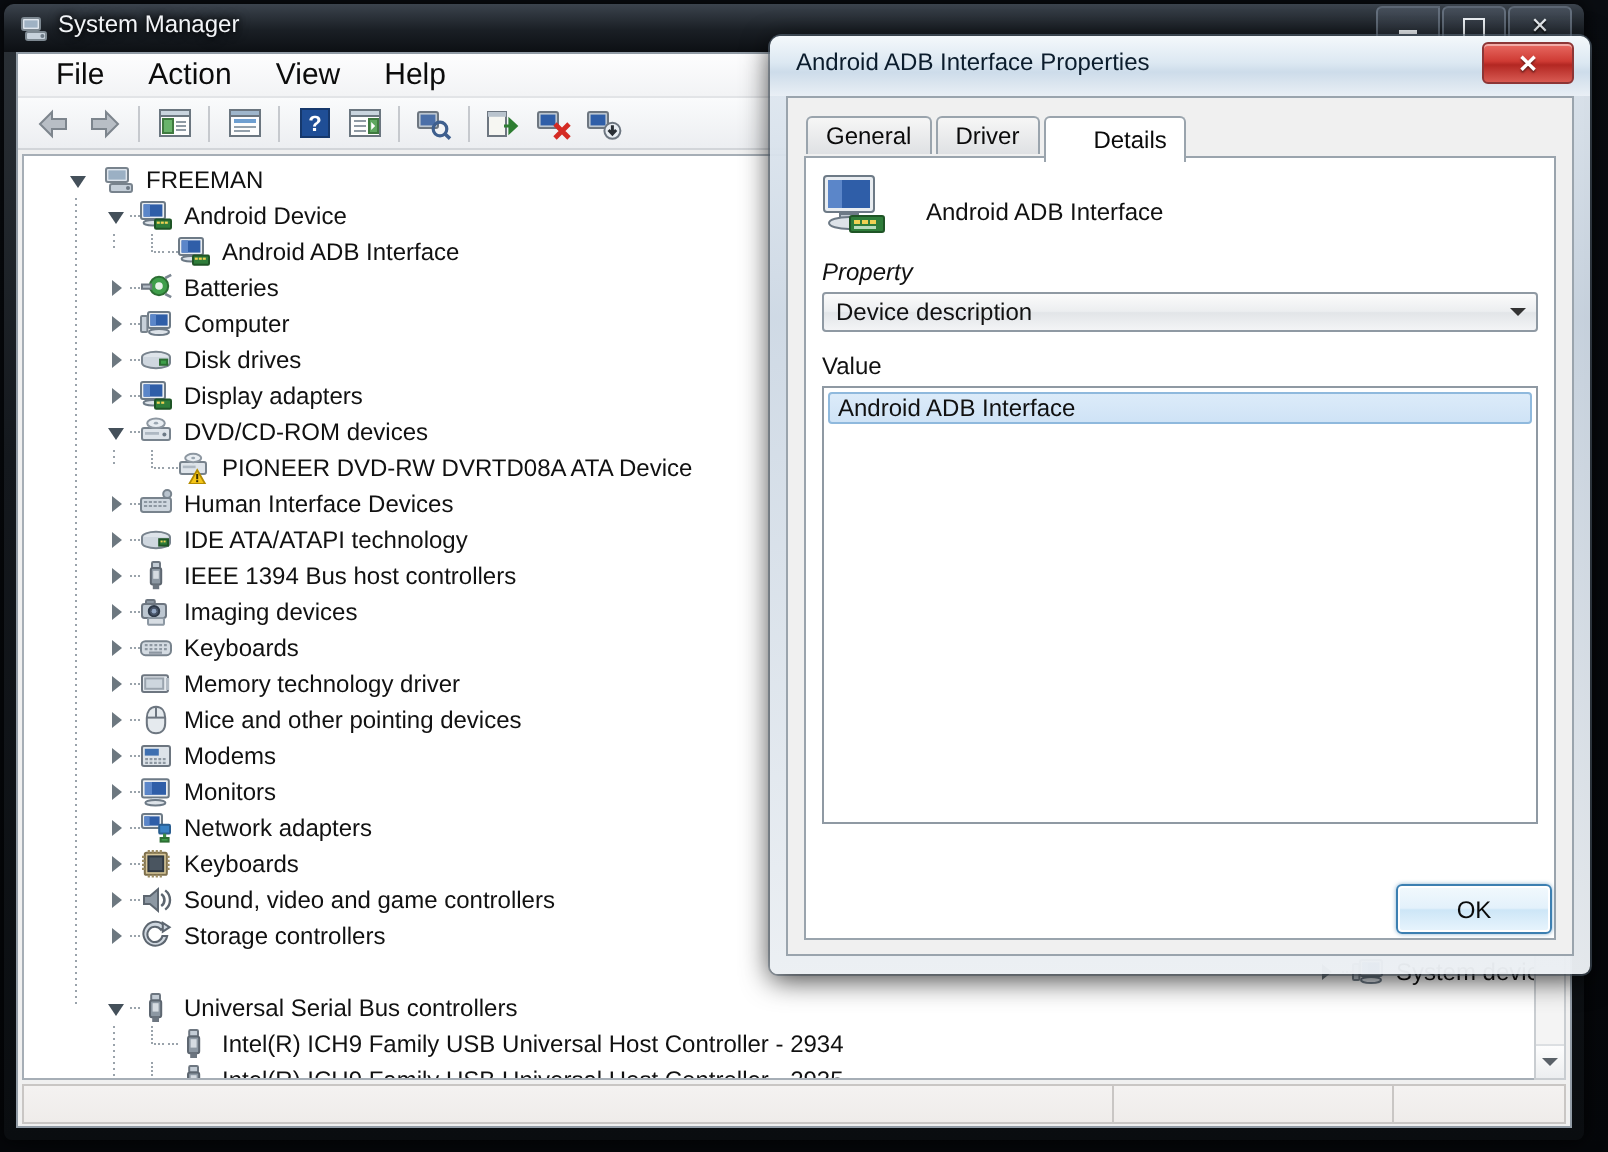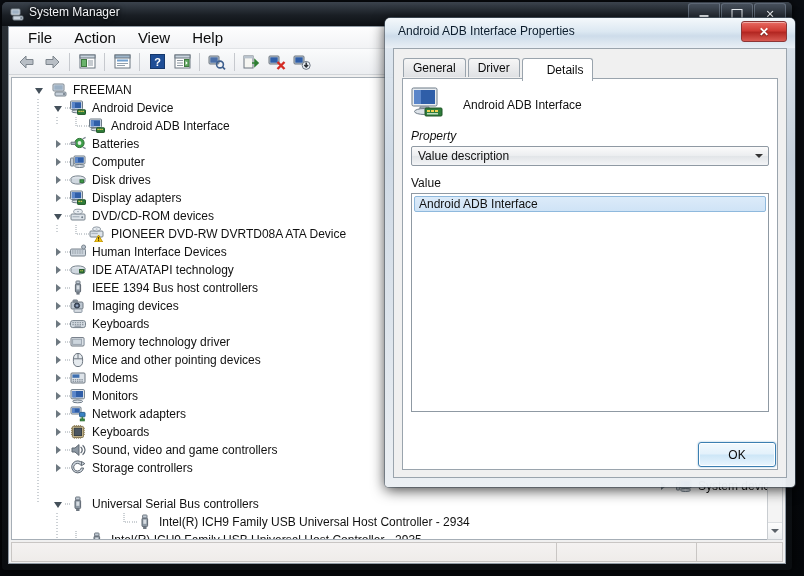--- a/index.html
+++ b/index.html
@@ -626,21 +626,21 @@
                   <path d="M0 9 h5" stroke="#9aa3ab" stroke-width="1" stroke-dasharray="1,1"></path>
                 </svg></span>
               <span class="ico"><svg width="17" height="16" viewBox="0 0 17 16">
                   <rect x="5.6" y="1" width="4.4" height="3.2" rx="0.6" fill="#c3ccd5" stroke="#6d7680"></rect>
                   <rect x="5" y="4.2" width="5.6" height="8.4" rx="1" fill="#8d98a3" stroke="#5d6670"></rect>
                   <rect x="6.3" y="5.6" width="3" height="4.2" fill="#d6dce2"></rect>
                   <rect x="6.1" y="12.6" width="3.4" height="2.4" fill="#6d7680"></rect>
                 </svg></span>
               <span class="lbl">Universal Serial Bus controllers</span>
             </div>
-            <div class="trow" style="padding-left: 58px; margin-left: 48px;">
+            <div class="trow" style="padding-left: 58px;">
               <span class="glyph">
                 <svg width="14" height="18">
                   <path d="M6 0 v9 h7" stroke="#9aa3ab" stroke-width="1" fill="none" stroke-dasharray="1,1"></path>
                 </svg>
               </span>
               <span style="width: 5px; height: 18px; flex: 0 0 5px;"><svg width="5" height="18">
                   <path d="M0 9 h5" stroke="#9aa3ab" stroke-width="1" stroke-dasharray="1,1"></path>
                 </svg></span>
               <span class="ico"><svg width="17" height="16" viewBox="0 0 17 16">
                   <rect x="5.6" y="1" width="4.4" height="3.2" rx="0.6" fill="#c3ccd5" stroke="#6d7680"></rect>
@@ -725,21 +725,21 @@
               <rect x="24" y="23" width="3" height="2" fill="#f0d154"></rect>
               <rect x="16" y="26" width="11" height="1.5" fill="#b9dcbd"></rect>
             </svg>
           </span>
           <span class="dev-name">Android ADB Interface</span>
         </div>
 
         <div class="lab" style="left:8px;top:50px;font-style:italic;">Property</div>
 
         <div class="combo" style="top:67px;width:358px;">
-          <span class="ctext">Value description</span>
+          <span class="ctext">Device description</span>
           <span class="cbtn">
             <span style="width:0;height:0;border-left:4px solid transparent;border-right:4px solid transparent;border-top:4px solid #333;display:block;"></span>
           </span>
         </div>
 
         <div class="lab" style="left:8px;top:97px;">Value</div>
 
         <div class="listbox" style="top:114px;width:358px;height:219px;">
           <div class="lbitem sel">Android ADB Interface</div>
         </div>

